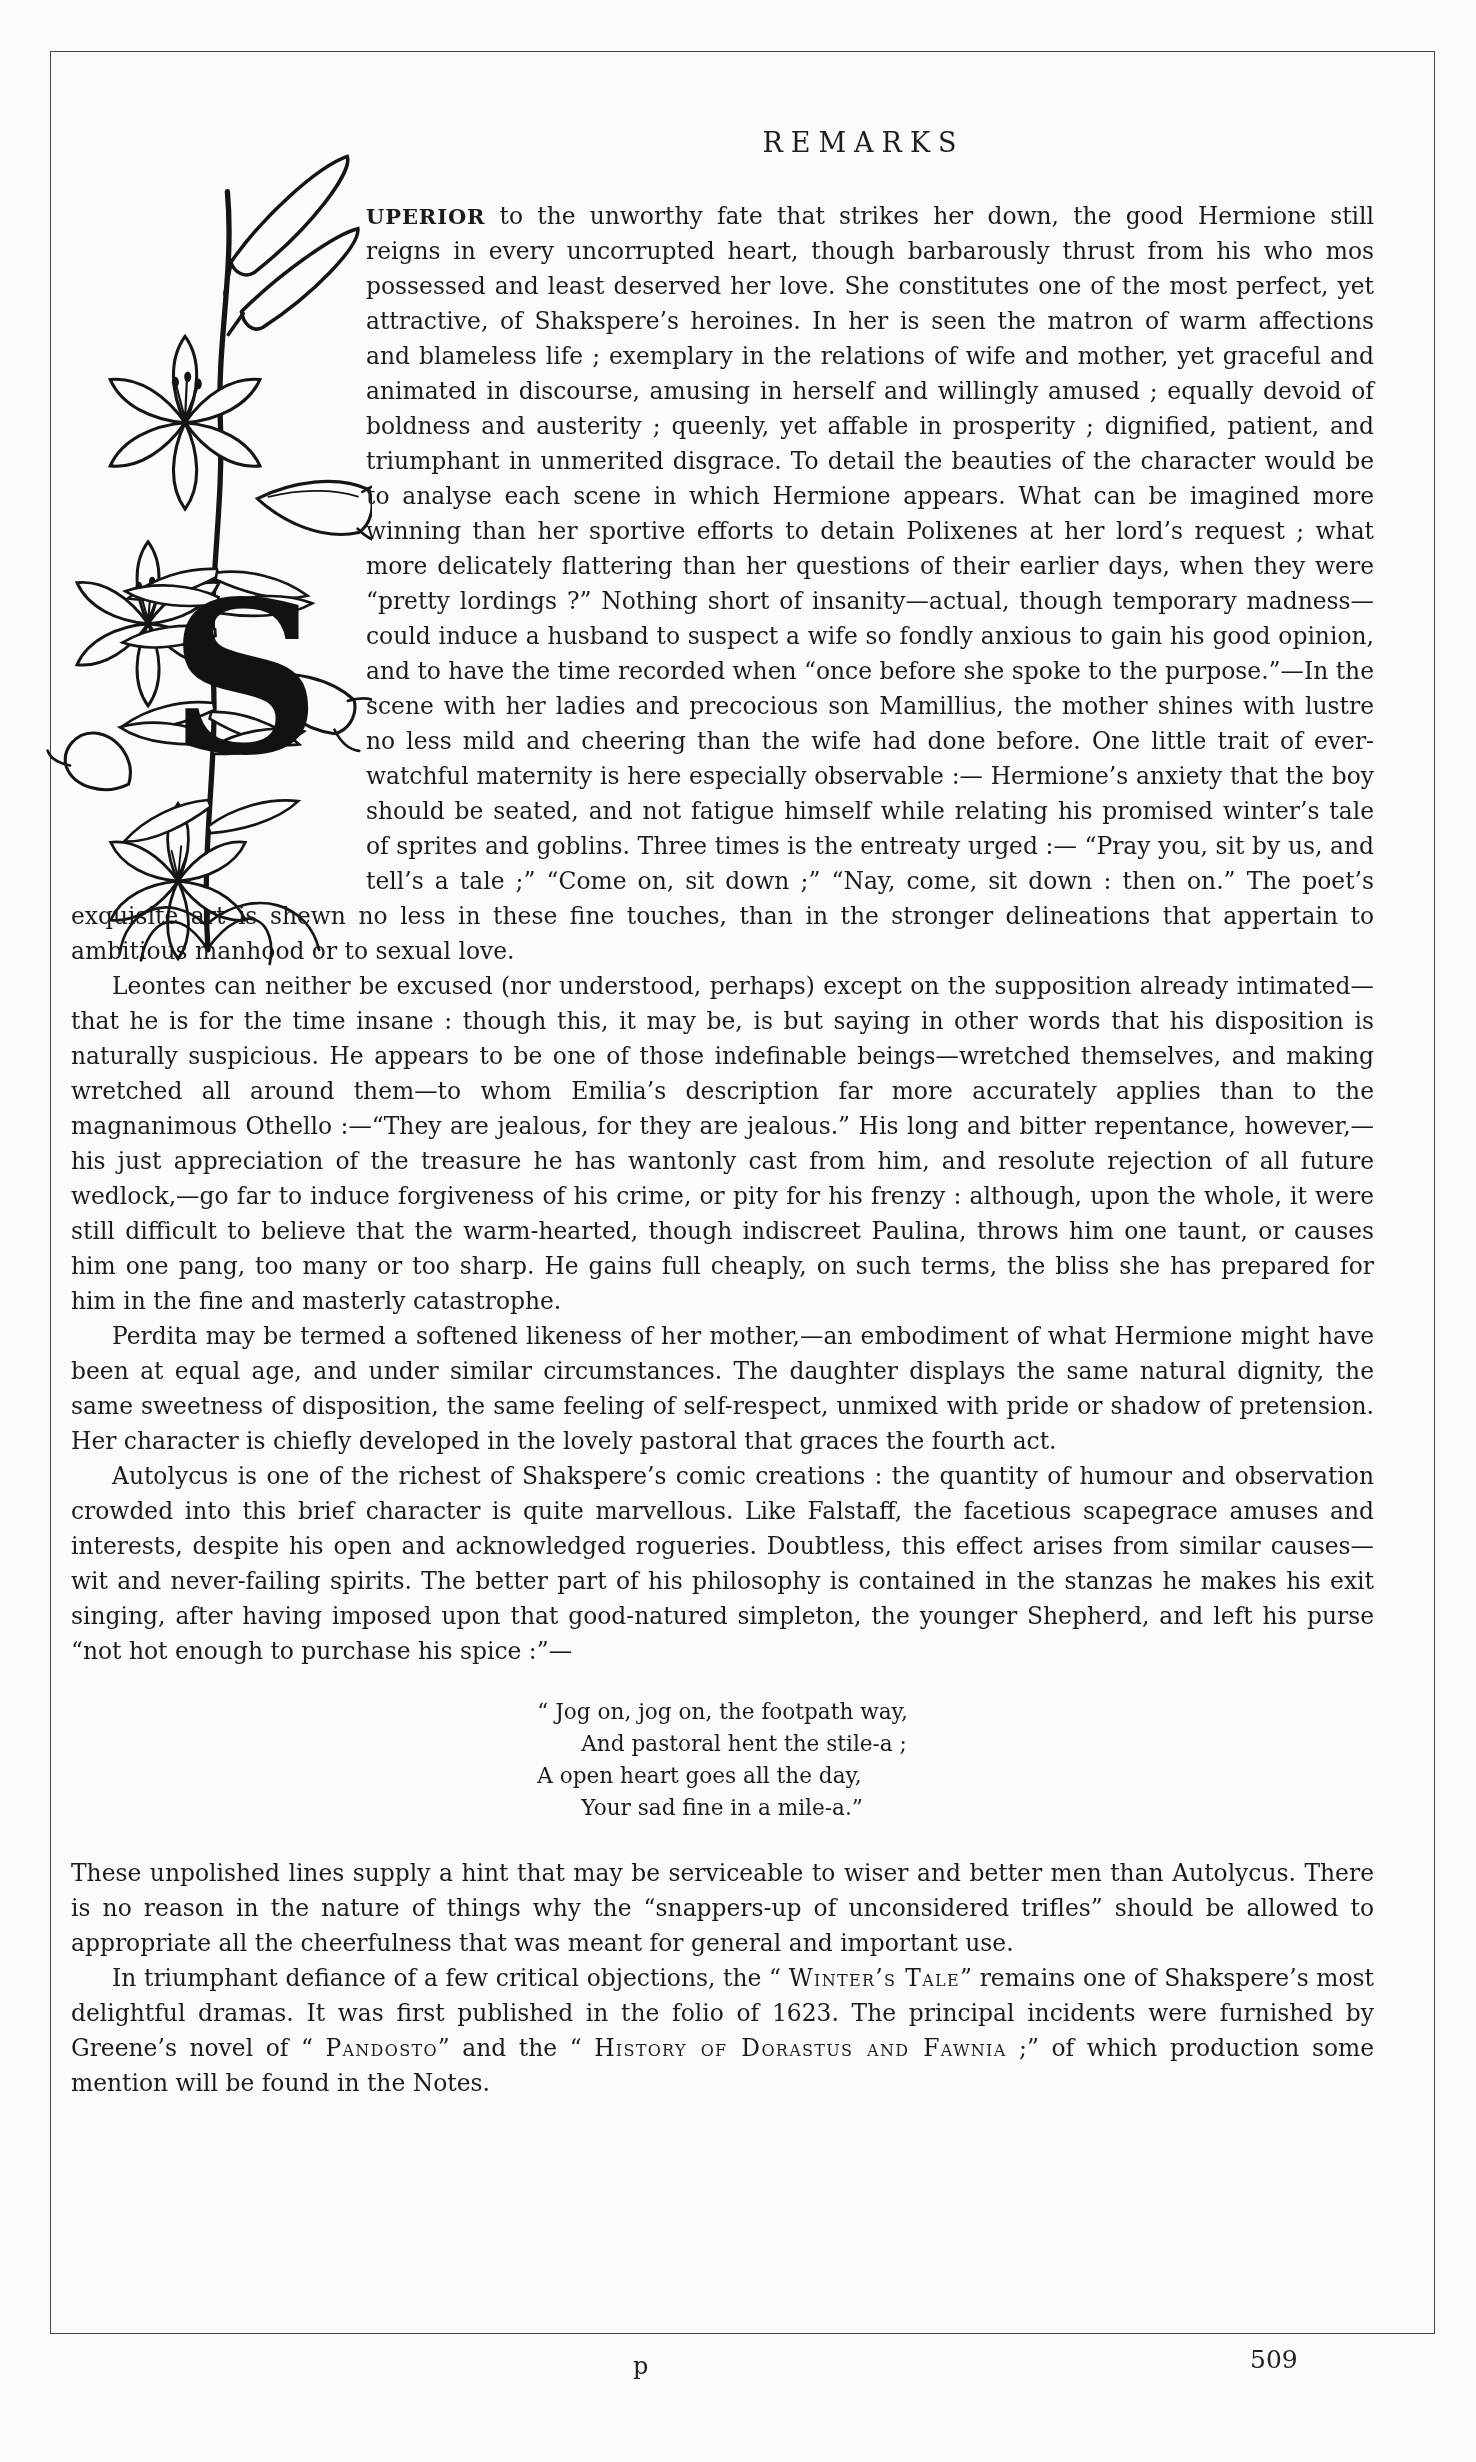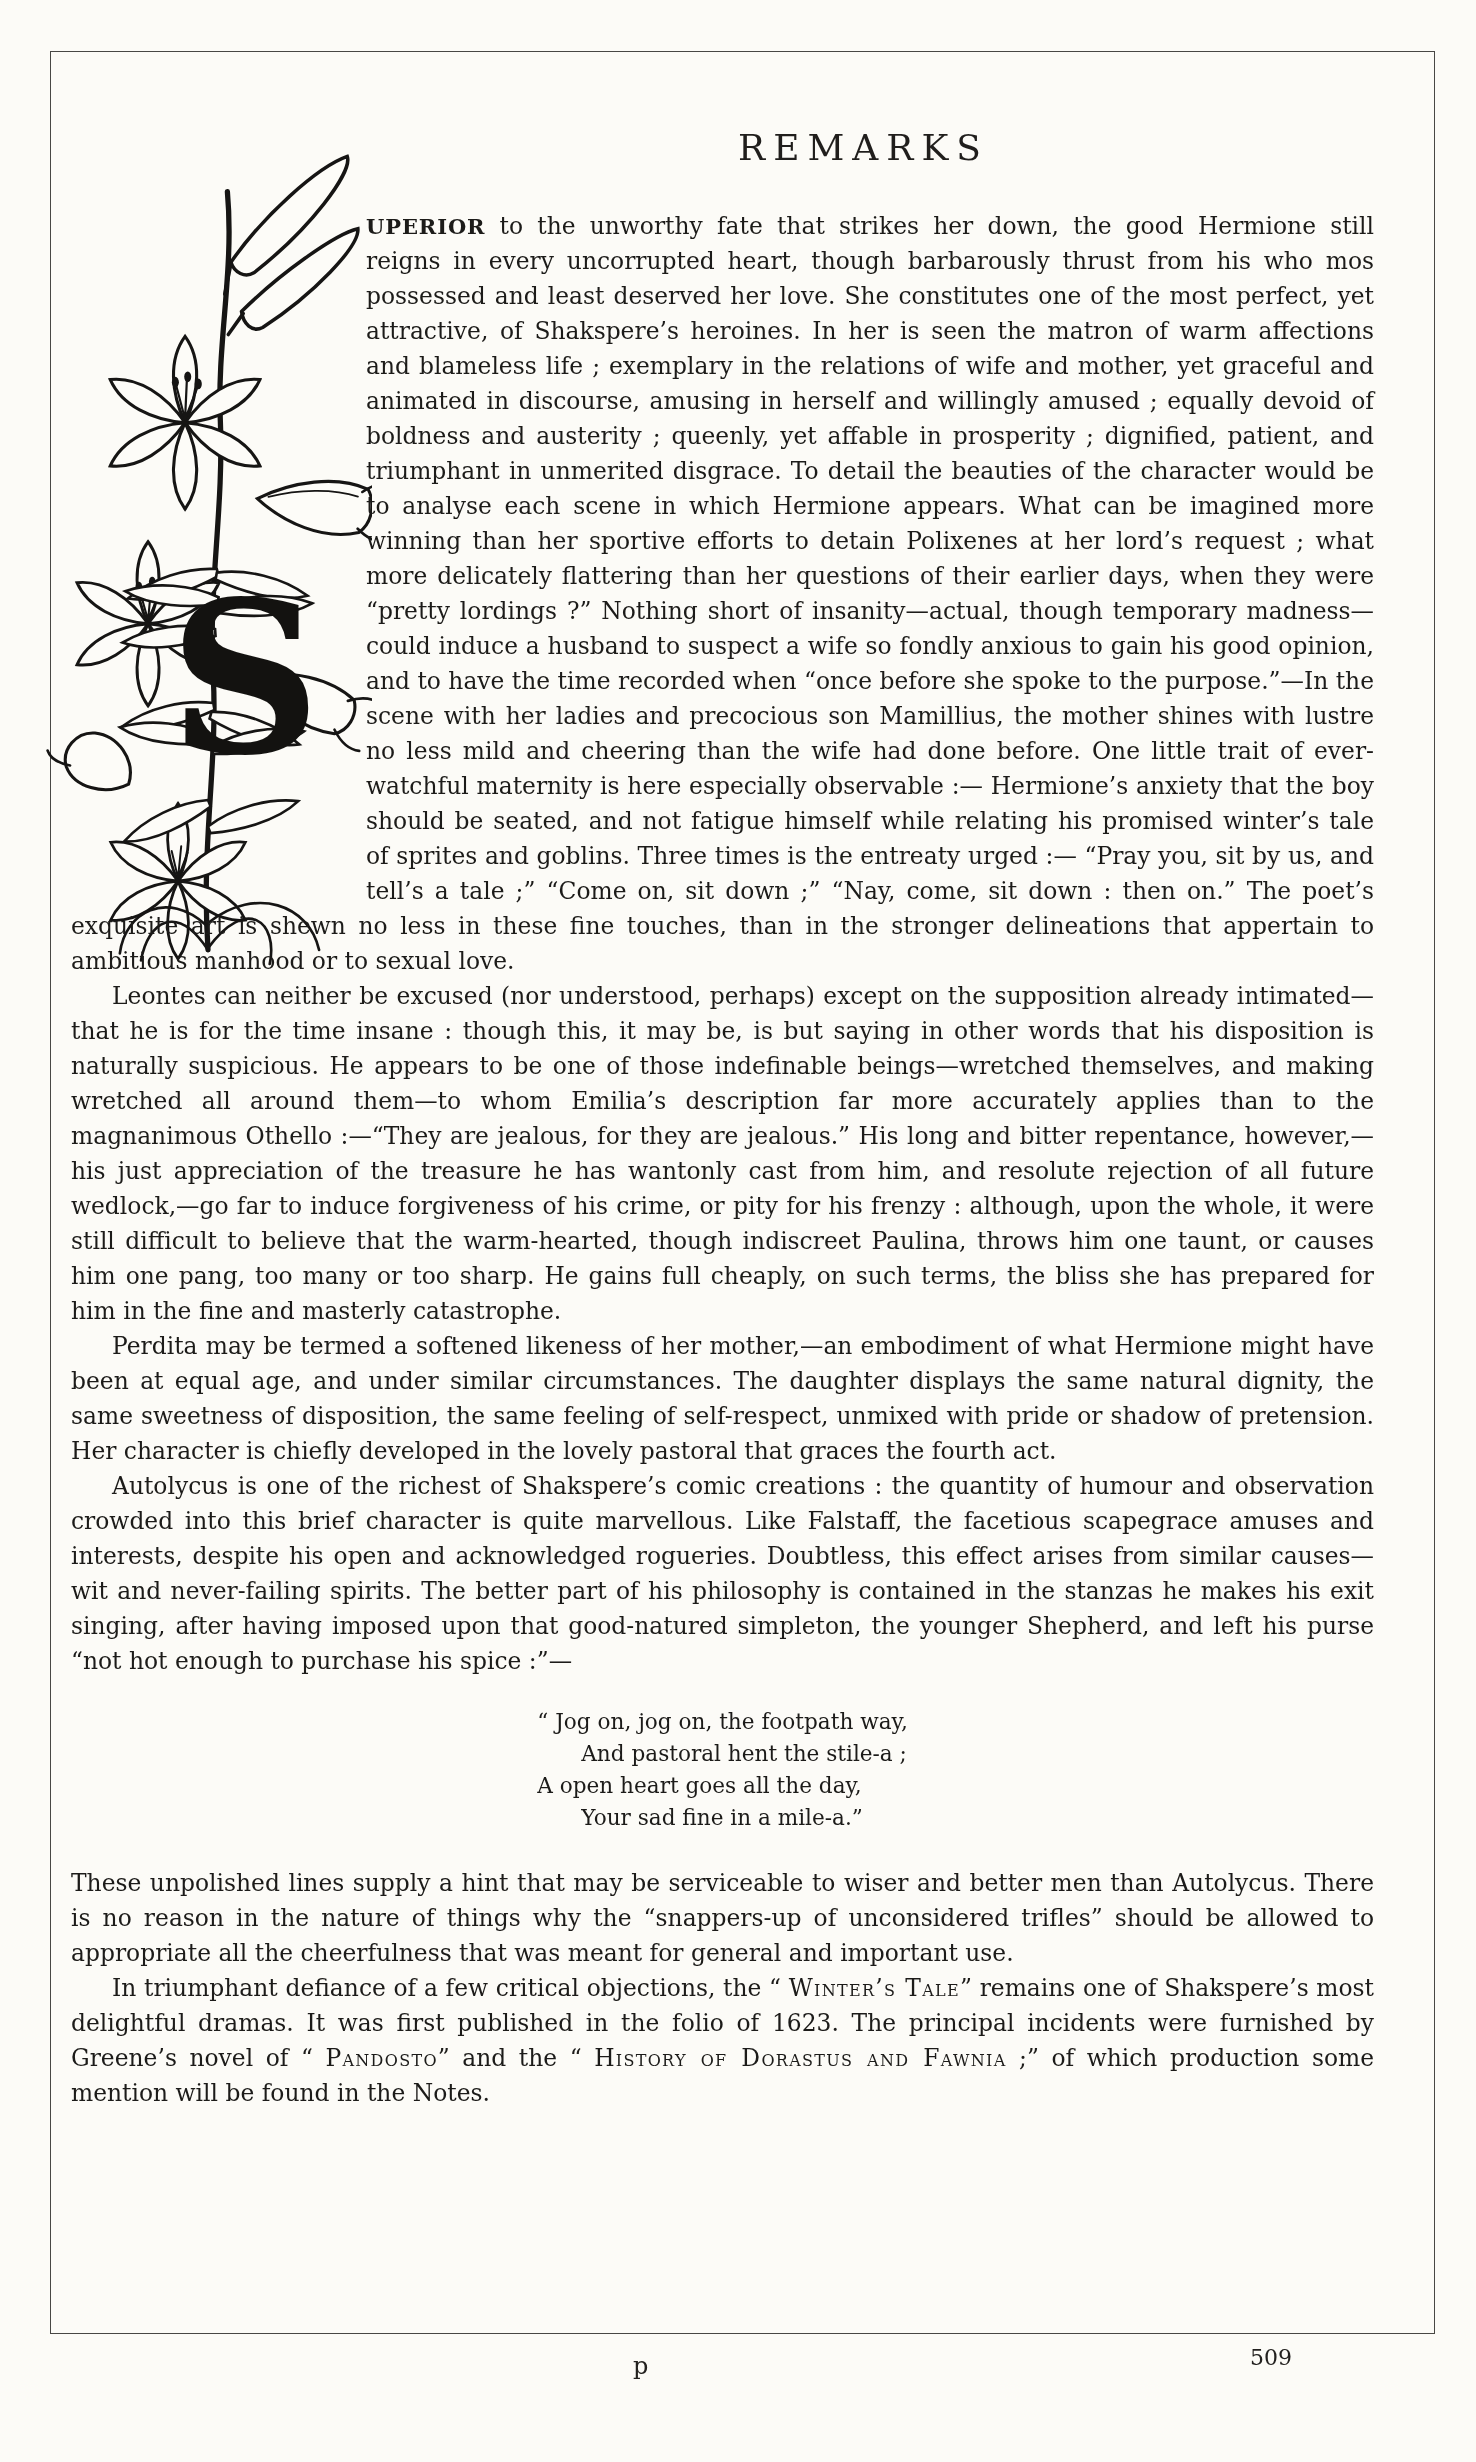--- a/index.html
+++ b/index.html
@@ -30,21 +30,21 @@
     padding-left:282px;
     text-align:center;
     font-size:32px;font-weight:400;
     letter-spacing:8.8px;
     color:#201e1c;
   }
   .title2{
     margin:21px 0 0 0;
     padding-left:282px;
     text-align:center;
-    font-size:36px;font-weight:400;
+    font-size:27px;font-weight:400;
     letter-spacing:8px;
     color:#201e1c;
   }
   .body-text{
     margin-top:41px;
     font-size:23.4px;
     line-height:35px;
     text-align:justify;
   }
   .illustration-spacer{
@@ -75,21 +75,21 @@
     width:328px;height:864px;
   }
   .sig{
     position:absolute;
     left:633px;top:2352px;
     font-size:24px;color:#23211f;
   }
   .pageno{
     position:absolute;
     left:1250px;top:2345px;
-    font-size:22px;color:#23211f;text-align:center;
+    font-size:25px;color:#23211f;text-align:center;
   }
 </style>
 </head>
 <body>
 
 <div class="page">
 
   <div class="frame"></div>
 
   <svg class="lily" viewBox="0 0 372 980" xmlns="http://www.w3.org/2000/svg">

